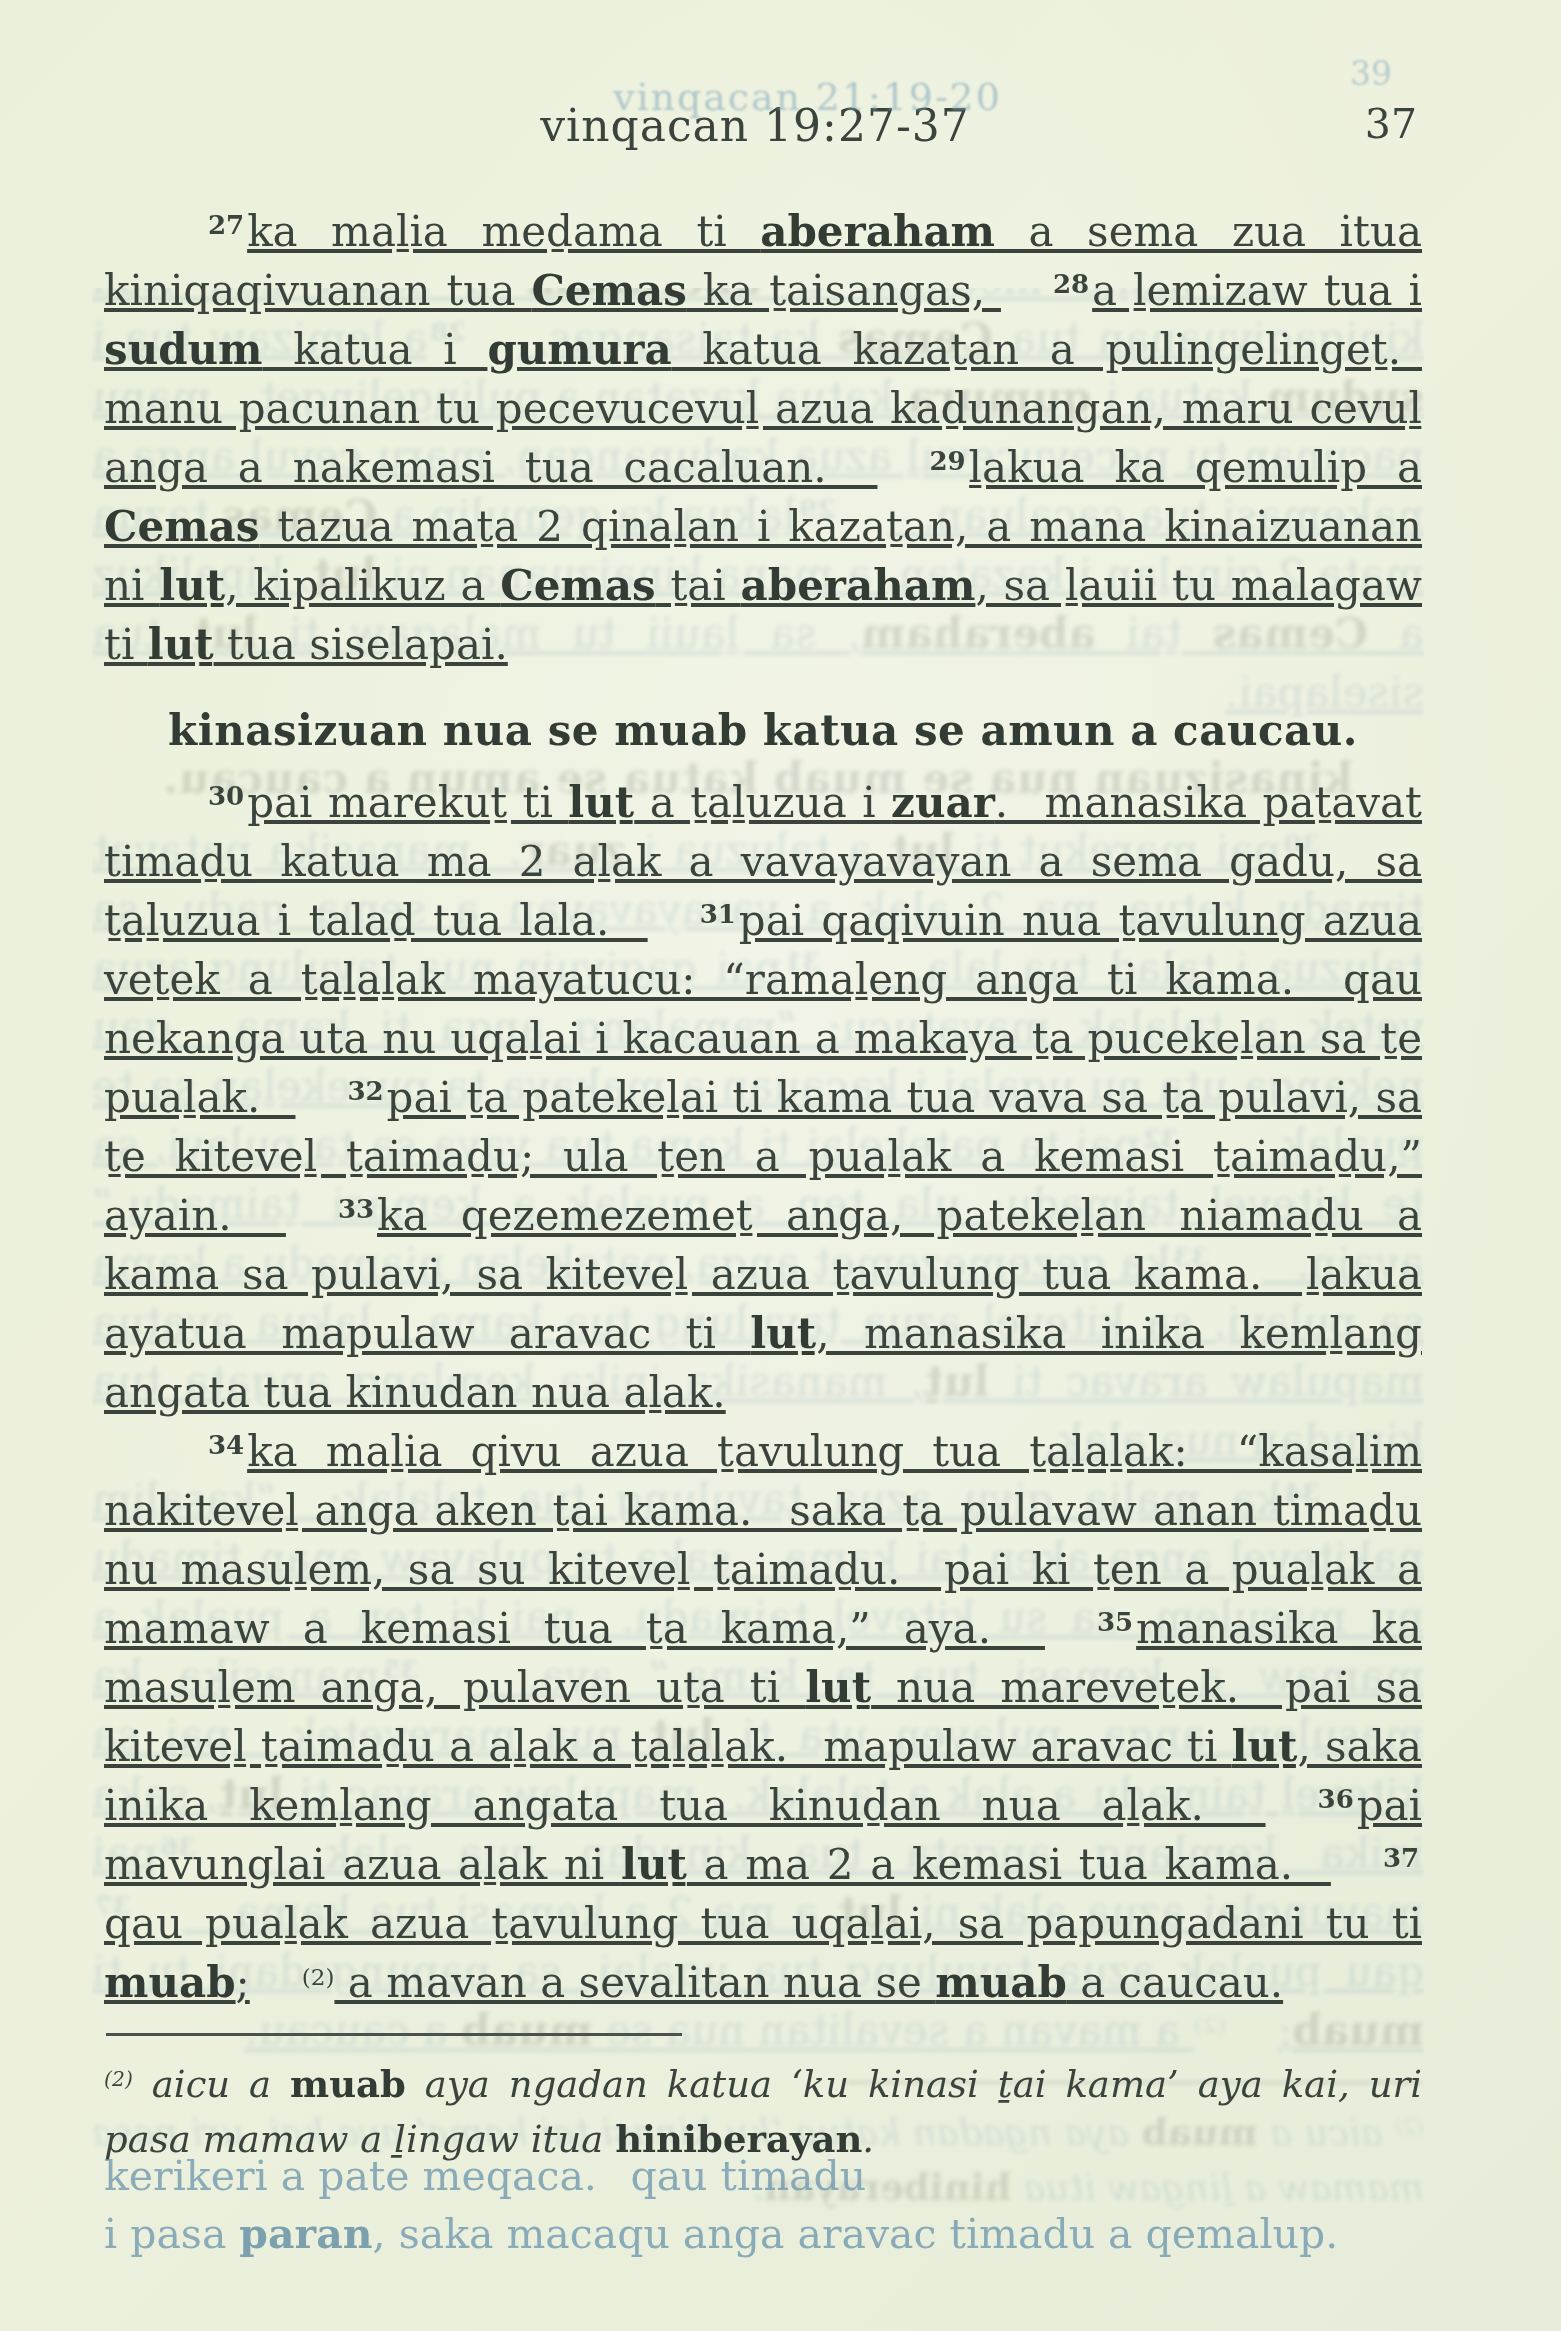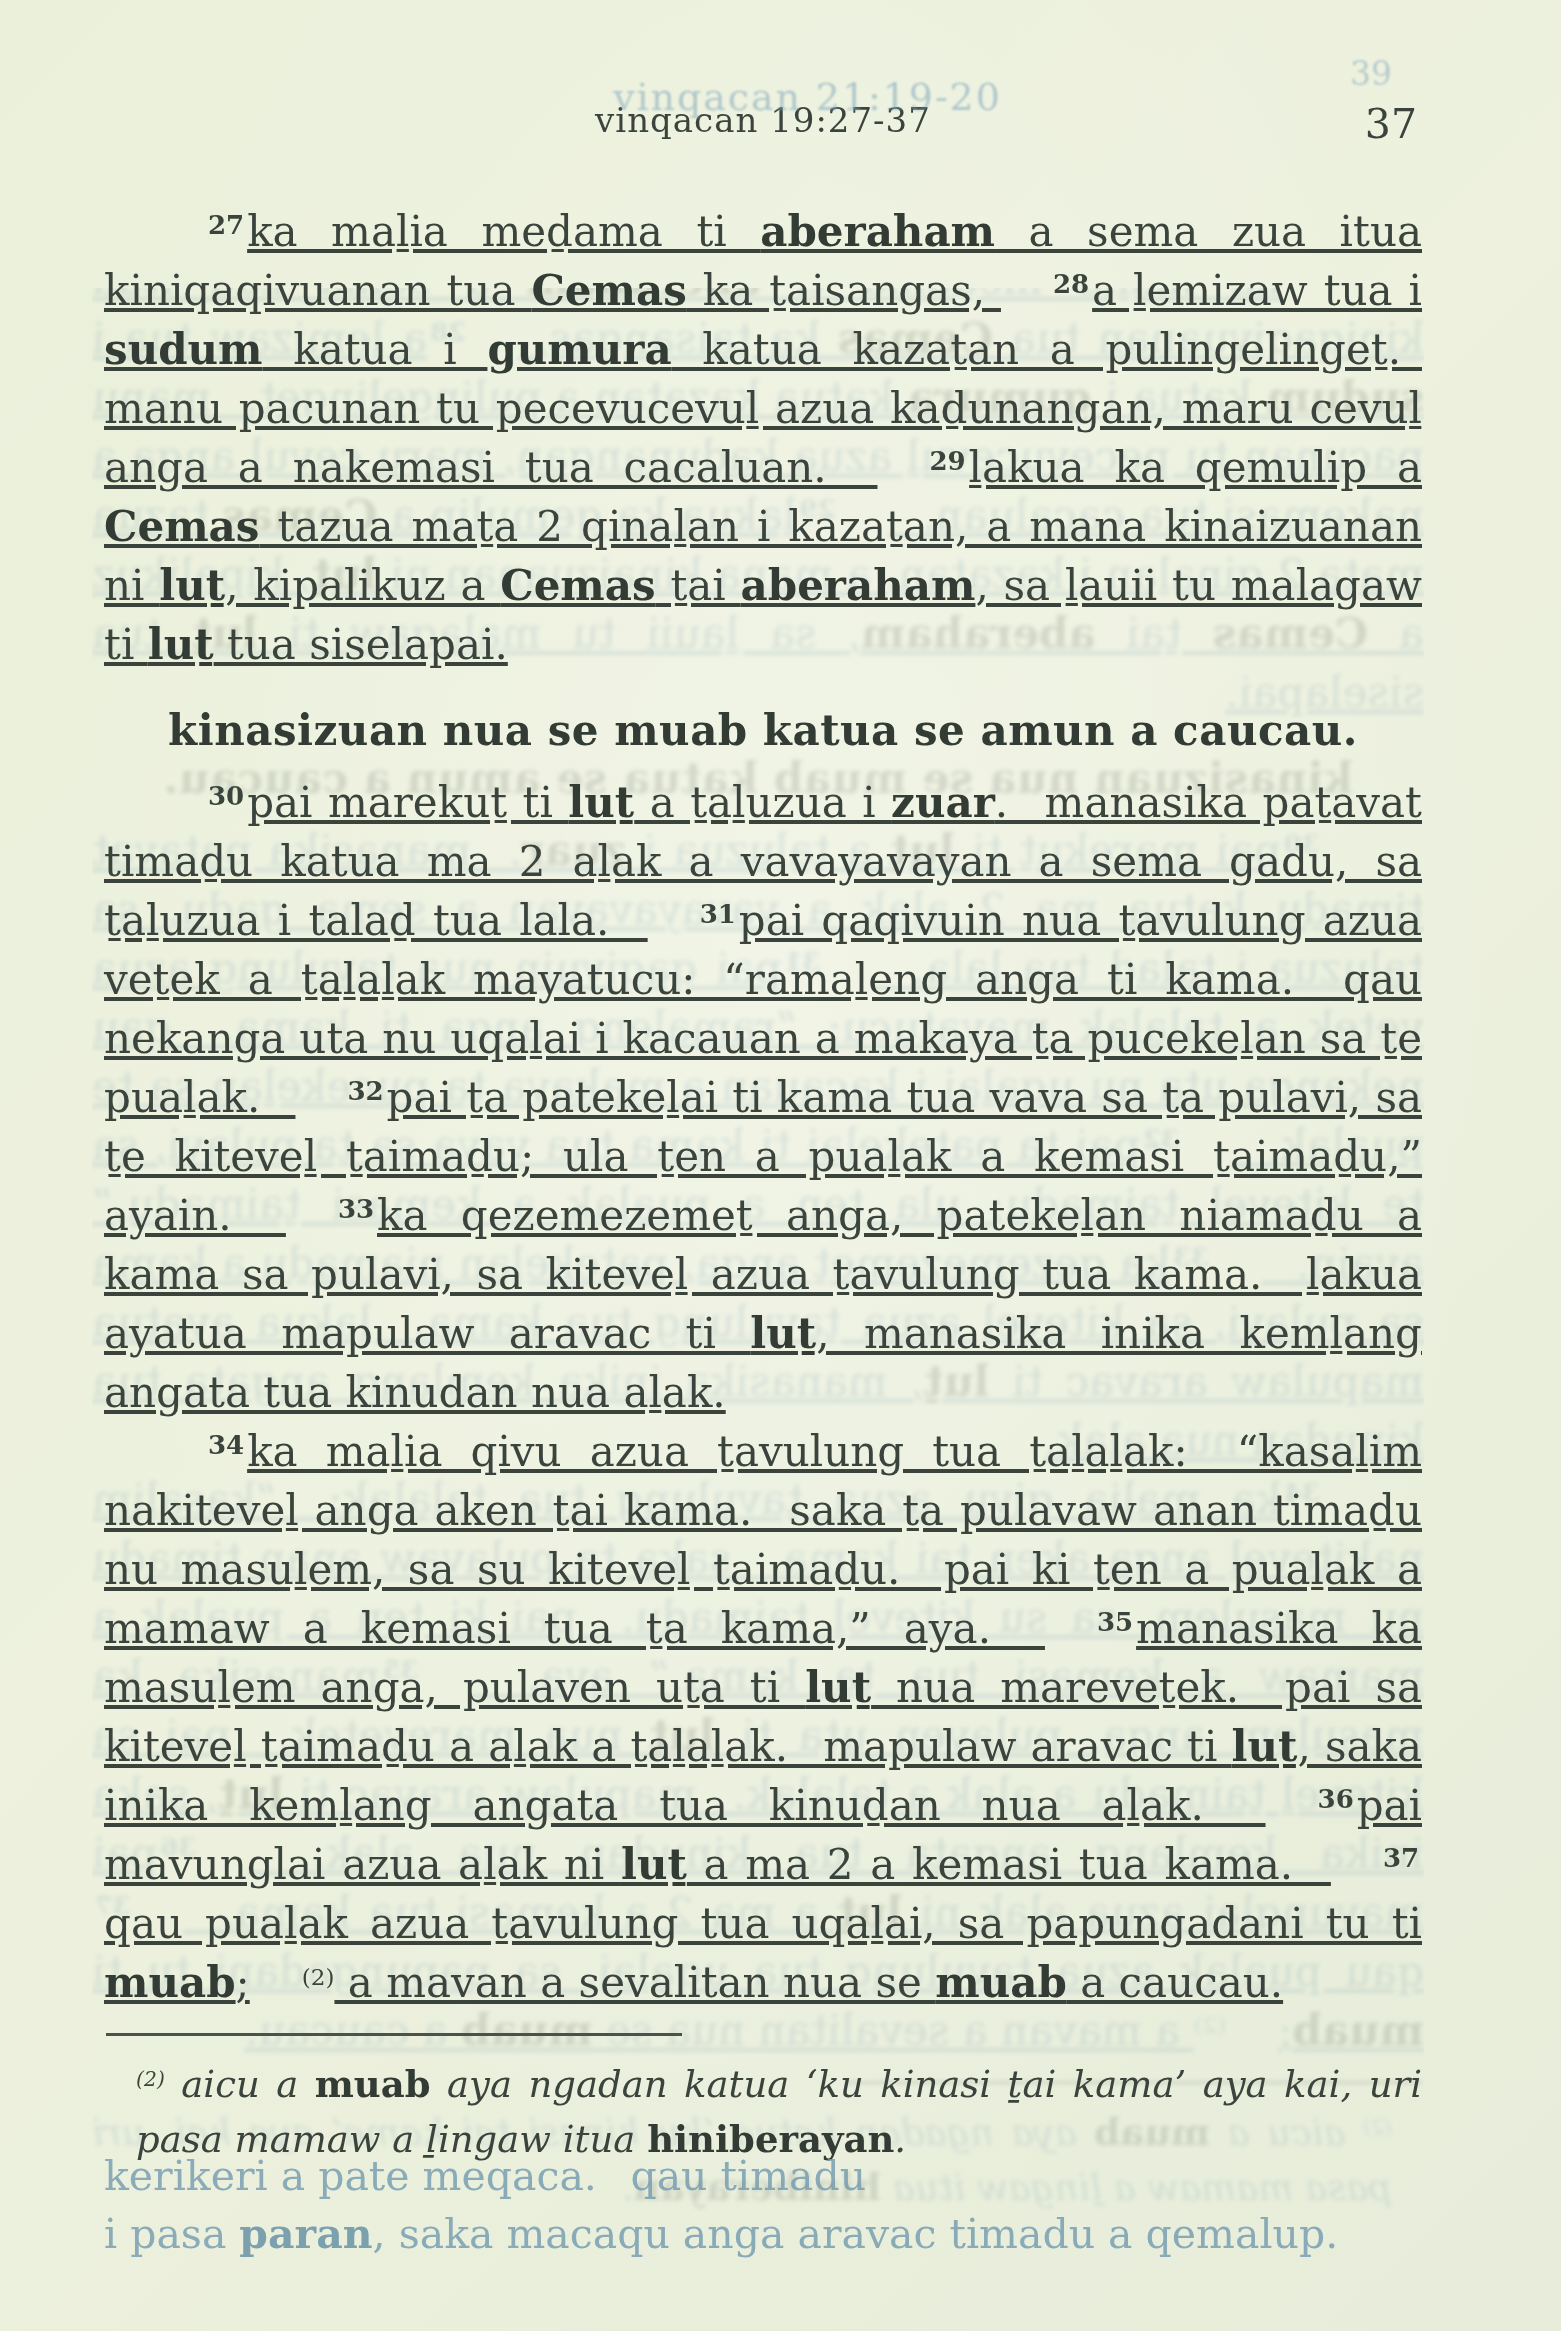--- a/index.html
+++ b/index.html
@@ -22,22 +22,22 @@
   .bleed-inner{
     transform:scaleX(-1) translateY(-38px);
     filter:blur(2.1px);
     opacity:0.15;
     color:#4a7b9d;
     font-size:42px;line-height:59px;text-align:justify;
   }
   
   .print-layer{position:absolute;inset:0;z-index:2;}
   .running-head{
-    position:absolute;top:100px;left:104px;width:1318px;
-    text-align:center;font-size:34px;letter-spacing:1px;
+    position:absolute;top:100px;left:96px;width:1318px;
+    text-align:center;font-size:44px;letter-spacing:1px;
   }
   .page-number{
     position:absolute;top:100px;right:144px;font-size:41px;
   }
   .ghost-head{
     position:absolute;top:75px;left:423px;width:769px;text-align:center;
     font-size:38px;color:#7fa6ba;opacity:.55;filter:blur(1.3px);
     letter-spacing:1.9px;z-index:1;
   }
   .ghost-corner{
@@ -60,21 +60,21 @@
     line-height:0;
   }
   .vnum{font-weight:bold;margin-right:2.9px;letter-spacing:0;}
   .refn{font-size:0.55em;top:-0.55em;}
   .footnote-block{margin-top:21px;}
   .rule{
     width:576px;height:2.9px;background:#49534c;border:none;
     margin:0 0 21px 1.9px;
   }
   .footnote{
-    font-style:italic;font-size:37px;line-height:55px;text-align:justify;margin-left:32px;
+    font-style:italic;font-size:37px;line-height:55px;text-align:justify;
   }
   .footnote b{font-style:normal;}
   .ghost-line{
     position:absolute;left:104px;width:1326px;
     font-size:41px;line-height:56px;
     color:#6f98ad;opacity:.78;filter:blur(0.7px);z-index:1;
   }
   .ghost-line-1{top:2148px;}
   .ghost-line-2{top:2206px;}
   .ghost-line b{color:#5d8aa2;}

